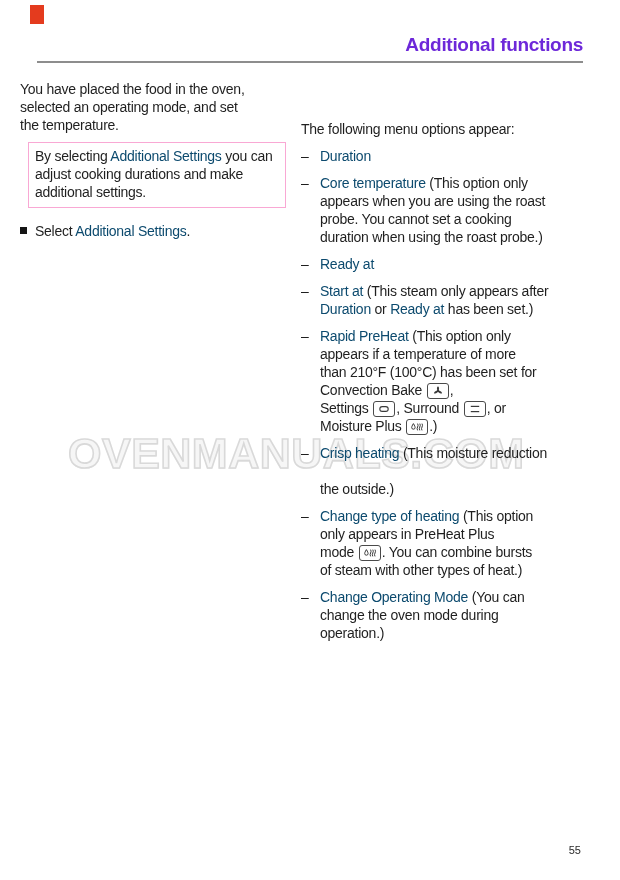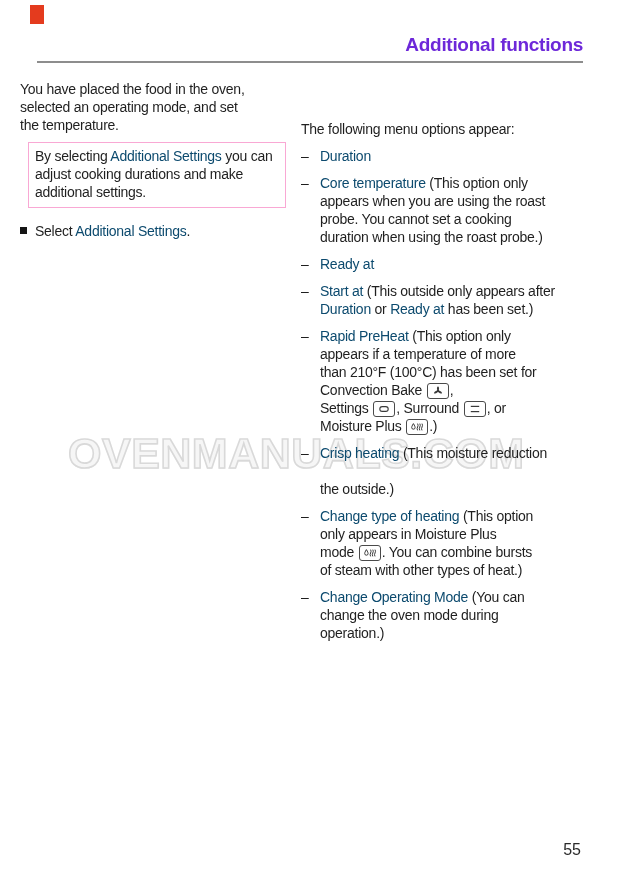--- a/index.html
+++ b/index.html
@@ -56,21 +56,21 @@
     position:absolute;z-index:0;
     left:68px;top:429px;
     font-size:43px;line-height:48px;font-weight:bold;
     letter-spacing:0.5px;white-space:nowrap;
     color:rgba(255,255,255,0.55);
     -webkit-text-stroke:1.6px #d9d9d9;
     text-shadow:0 1px 0 #ececec;
   }
   .footer{
     position:absolute;left:0;top:841px;right:39px;
-    text-align:right;font-size:16px;color:#2a2a2a;letter-spacing:0;margin-left:48px;
+    text-align:right;font-size:11px;color:#2a2a2a;letter-spacing:0;margin-left:48px;
   }
 </style>
 </head>
 <body>
 
 <div class="page">
 
   <div class="marker" style="background: rgb(228, 59, 30);"></div>
 
   <div class="title">Additional functions</div>
@@ -99,21 +99,21 @@
       <div class="mi">
         <span class="dash">–</span>
         <div class="mi-text"><span class="run-option">Core temperature</span><span class="run-normal"> (This option only</span><br><span class="run-normal">appears when you are using the roast</span><br><span class="run-normal">probe. You cannot set a cooking</span><br><span class="run-normal">duration when using the roast probe.)</span></div>
       </div>
       <div class="mi">
         <span class="dash">–</span>
         <div class="mi-text"><span class="run-option">Ready at</span></div>
       </div>
       <div class="mi">
         <span class="dash">–</span>
-        <div class="mi-text"><span class="run-option">Start at</span><span class="run-normal"> (This outside only appears after</span><br><span class="run-option">Duration</span><span class="run-normal"> or </span><span class="run-option">Ready at</span><span class="run-normal"> has been set.)</span></div>
+        <div class="mi-text"><span class="run-option">Start at</span><span class="run-normal"> (This steam only appears after</span><br><span class="run-option">Duration</span><span class="run-normal"> or </span><span class="run-option">Ready at</span><span class="run-normal"> has been set.)</span></div>
       </div>
       <div class="mi">
         <span class="dash">–</span>
         <div class="mi-text"><span class="run-option">Rapid PreHeat</span><span class="run-normal"> (This option only</span><br><span class="run-normal">appears if a temperature of more</span><br><span class="run-normal">than 210°F (100°C) has been set for</span><br><span class="run-normal">Convection Bake </span><span class="sym">
               <svg viewBox="0 0 12 12" width="12" height="12">
                 <g fill="#3a3a3a">
                   <path d="M6 6 C4.7 4.8 4.4 2.6 6 1.3 C7.6 2.6 7.3 4.8 6 6 Z"></path>
                   <path d="M6 6 C4.7 4.8 4.4 2.6 6 1.3 C7.6 2.6 7.3 4.8 6 6 Z" transform="rotate(120 6 6)"></path>
                   <path d="M6 6 C4.7 4.8 4.4 2.6 6 1.3 C7.6 2.6 7.3 4.8 6 6 Z" transform="rotate(240 6 6)"></path>
                   <circle cx="6" cy="6" r="1.3"></circle>
@@ -136,21 +136,21 @@
                 <path d="M12 2.6 q1 1.7 0 3.4 q-1 1.7 0 3.4"></path>
               </svg>
             </span><span class="run-normal">.)</span></div>
       </div>
       <div class="mi">
         <span class="dash">–</span>
         <div class="mi-text"><span class="run-option">Crisp heating</span><span class="run-normal"> (This moisture reduction</span><br><br><span class="run-normal">the outside.)</span></div>
       </div>
       <div class="mi">
         <span class="dash">–</span>
-        <div class="mi-text"><span class="run-option">Change type of heating</span><span class="run-normal"> (This option</span><br><span class="run-normal">only appears in Moisture Plus</span><br><span class="run-normal">mode </span><span class="sym">
+        <div class="mi-text"><span class="run-option">Change type of heating</span><span class="run-normal"> (This option</span><br><span class="run-normal">only appears in PreHeat Plus</span><br><span class="run-normal">mode </span><span class="sym">
               <svg viewBox="0 0 14 12" width="14" height="12" fill="none" stroke="#3a3a3a" stroke-width="1">
                 <path d="M3.4 2.6 C3.4 2.6 1.7 5.2 1.7 6.5 a1.7 1.7 0 0 0 3.4 0 C5.1 5.2 3.4 2.6 3.4 2.6 Z"></path>
                 <path d="M7.6 2.6 q1 1.7 0 3.4 q-1 1.7 0 3.4"></path>
                 <path d="M9.8 2.6 q1 1.7 0 3.4 q-1 1.7 0 3.4"></path>
                 <path d="M12 2.6 q1 1.7 0 3.4 q-1 1.7 0 3.4"></path>
               </svg>
             </span><span class="run-normal">. You can combine bursts</span><br><span class="run-normal">of steam with other types of heat.)</span></div>
       </div>
       <div class="mi">
         <span class="dash">–</span>

